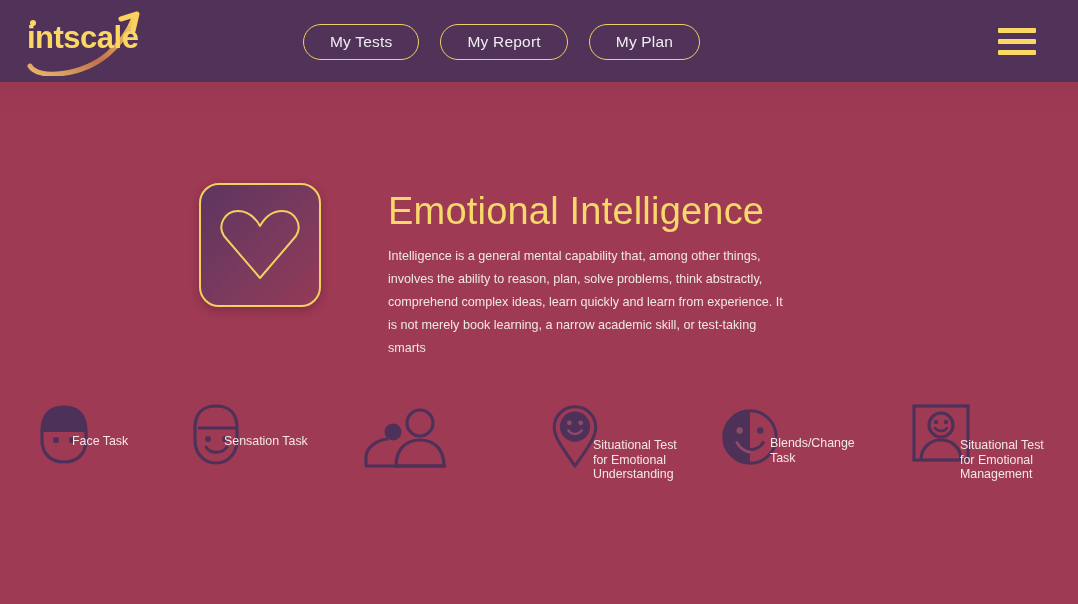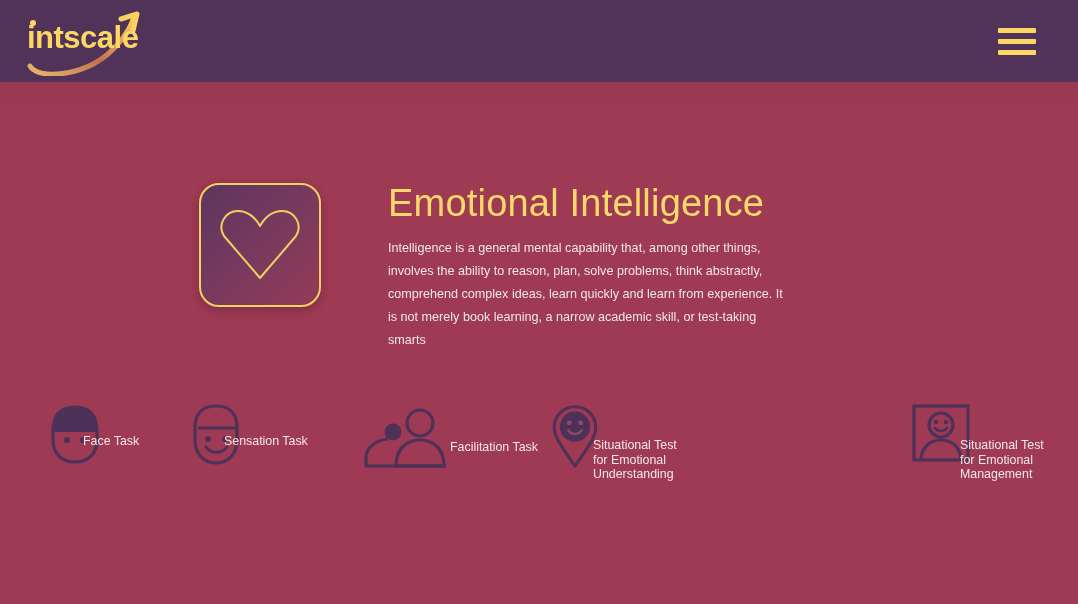--- a/index.html
+++ b/index.html
@@ -114,21 +114,21 @@
     left: 388px;
     top: 98px;
     width: 420px;
   }
   .hero-title {
     font-size: 38px;
     line-height: 44px;
     color: #f7d86a;
     font-weight: 300;
     letter-spacing: .2px;
-    margin: 0 0 12px 0;
+    margin: 8px 0 12px 0;
     white-space: nowrap;
   }
   .hero-desc {
     font-size: 12.6px;
     line-height: 23px;
     color: #efe6e6;
     font-weight: 400;
     margin: 0;
     width: 400px;
   }
@@ -155,21 +155,21 @@
   }
   .task-label {
     color: #f2e7e4;
     font-size: 12.4px;
     line-height: 14.6px;
     font-weight: 400;
     margin-left: -22px;
     padding-top: 32px;
     white-space: pre-line;
   }
-  .t1 { left: 45px;  top: 2px; }
+  .t1 { left: 34px;  top: 2px; }
   .t2 { left: 186px; top: 2px; }
   .t3 { left: 362px; top: 6px; }
   .t4 { left: 545px; top: 4px; }
   .t5 { left: 720px; top: 4px; }
   .t6 { left: 908px; top: 0px; }
   .t3 .task-label { padding-top: 34px; margin-left: -8px; }
   .t6 .task-label { padding-top: 38px; margin-left: -14px; }
   .t4 .task-label { padding-top: 34px; margin-left: -12px; }
   .t5 .task-label { padding-top: 32px; margin-left: -10px; }
 </style>
@@ -189,20 +189,25 @@
             <stop offset="100%" stop-color="#fbd25f"></stop>
           </linearGradient>
         </defs>
         <path d="M8 60 C 16 74, 60 70, 86 48 C 100 36, 108 22, 112 12" fill="none" stroke="url(#arrowGrad)" stroke-width="5" stroke-linecap="round"></path>
         <path d="M99 13 L115 8 L111 25" fill="none" stroke="#fbd25f" stroke-width="5" stroke-linecap="round" stroke-linejoin="round"></path>
         <text x="5" y="42" font-family="Liberation Sans, sans-serif" font-size="31" font-weight="700" fill="#fbd864" letter-spacing="-0.5">intscale</text>
         <circle cx="11" cy="17" r="3" fill="#fbd864"></circle>
       </svg>
     </div>
 
+    <div class="nav">
+      <button class="nav-btn">My Tests</button>
+      <button class="nav-btn">My Report</button>
+      <button class="nav-btn">My Plan</button>
+    </div>
 
     <div class="hamburger">
       <span></span>
       <span></span>
       <span></span>
     </div>
   </div>
 
   <div class="hero">
 
@@ -242,36 +247,47 @@
     </div>
 
     <div class="task t3">
       <svg class="task-icon" style="width:96px" viewBox="0 0 96 62">
         <circle cx="58" cy="15" r="13" fill="none" stroke="#4d3159" stroke-width="3.2"></circle>
         <path d="M34 58 C34 40, 45 32, 58 32 C71 32, 82 40, 82 58 Z" fill="none" stroke="#4d3159" stroke-width="3.2"></path>
         <circle cx="31" cy="24" r="8.5" fill="#4d3159"></circle>
         <path d="M4 58 L4 49 C4 40, 14 32, 26 31" fill="none" stroke="#4d3159" stroke-width="3.2"></path>
         <line x1="3" y1="58" x2="84" y2="58" stroke="#4d3159" stroke-width="3.2"></line>
       </svg>
-      <span class="task-label">Facilitation Task</span>
     </div>
 
     <div class="task t4">
       <svg class="task-icon" viewBox="0 0 54 70">
         <path d="M27 66 C12 44, 5 35, 5 25 C5 12, 15 3, 27 3 C39 3, 49 12, 49 25 C49 35, 42 44, 27 66 Z" fill="none" stroke="#4d3159" stroke-width="3.2" stroke-linejoin="round"></path>
         <circle cx="27" cy="24" r="16" fill="#4d3159"></circle>
         <circle cx="21" cy="20" r="2.6" fill="#8f4a68"></circle>
         <circle cx="33" cy="20" r="2.6" fill="#8f4a68"></circle>
         <path d="M20 28 C23 33, 31 33, 34 28" fill="none" stroke="#8f4a68" stroke-width="2.6" stroke-linecap="round"></path>
       </svg>
       <span class="task-label">Situational Test
 for Emotional
 Understanding</span>
     </div>
 
+    <div class="task t5">
+      <svg class="task-icon" viewBox="0 0 64 64">
+        <circle cx="32" cy="32" r="28" fill="none" stroke="#4d3159" stroke-width="3.2"></circle>
+        <path d="M32 4 A28 28 0 0 0 32 60 Z" fill="#4d3159"></path>
+        <circle cx="21" cy="25" r="3.4" fill="#8f4a68"></circle>
+        <circle cx="43" cy="25" r="3.4" fill="#4d3159"></circle>
+        <path d="M18 38 C24 48, 40 48, 46 38" fill="none" stroke="#4d3159" stroke-width="3.2" stroke-linecap="round"></path>
+        <path d="M18 38 C22 45, 28 48, 32 48" fill="none" stroke="#8f4a68" stroke-width="3.2" stroke-linecap="round"></path>
+      </svg>
+      <span class="task-label">Blends/Change
+Task</span>
+    </div>
 
     <div class="task t6">
       <svg class="task-icon" style="width:66px;height:66px" viewBox="0 0 66 66">
         <rect x="6" y="6" width="54" height="54" fill="none" stroke="#4d3159" stroke-width="3.2"></rect>
         <circle cx="33" cy="25" r="12" fill="none" stroke="#4d3159" stroke-width="3.2"></circle>
         <circle cx="28" cy="22" r="2.2" fill="#4d3159"></circle>
         <circle cx="38" cy="22" r="2.2" fill="#4d3159"></circle>
         <path d="M27 28 C30 32, 36 32, 39 28" fill="none" stroke="#4d3159" stroke-width="2.6" stroke-linecap="round"></path>
         <path d="M13 60 C13 48, 22 40, 33 40 C44 40, 53 48, 53 60" fill="none" stroke="#4d3159" stroke-width="3.2"></path>
       </svg>

